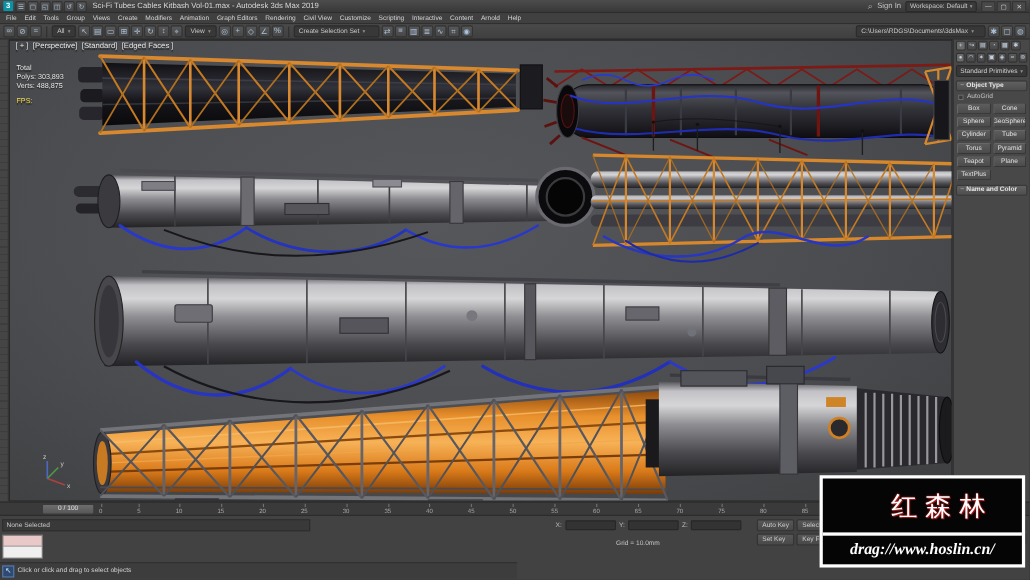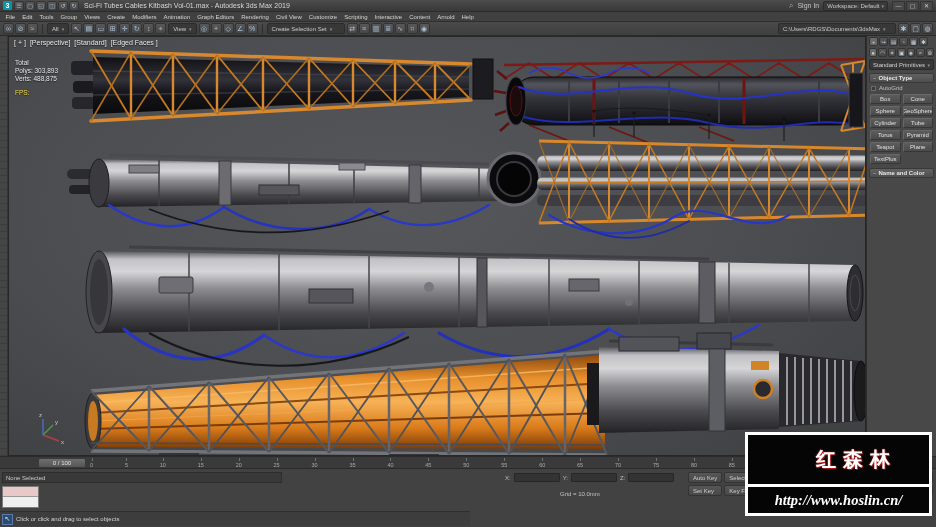--- a/index.html
+++ b/index.html
@@ -130,21 +130,21 @@
     background:#333; border:1px solid #272727; color:#ccc; display:flex; align-items:center; padding:0 2px; }
   .nav-cluster { position:absolute; right:3px; top:3px; display:grid;
     grid-template-columns:repeat(4,11px); grid-auto-rows:11px; gap:1px; }
   .nav-btn { background:linear-gradient(#585858,#474747); border:1px solid #333; border-radius:2px;
     color:#b9cbdd; font-size:6px; display:flex; align-items:center; justify-content:center; }
 
   
   .watermark { position:absolute; left:745px; top:432px; width:187px; height:84px;
     background:#050505; border:3px solid #ffffff; z-index:10; display:flex; flex-direction:column; }
   .wm-top { flex:1; display:flex; align-items:center; justify-content:center; }
-  .wm-top span { color:#ffffff; font-size:20px; font-weight:bold; letter-spacing:7px;
+  .wm-top span { color:#ffffff; font-size:24px; font-weight:normal; letter-spacing:7px;
     text-shadow:0 0 2px #e03030, 1px 1px 0 #901010; padding-left:7px;margin-left:29px; }
   .wm-bottom { height:29px; border-top:3px solid #ffffff; display:flex; align-items:center; justify-content:center; }
   .wm-bottom span { color:#ffffff; font-size:14.5px; font-style:italic; font-weight:bold;
     font-family:"Liberation Serif", serif; white-space:nowrap; }
 </style>
 </head>
 <body>
 
 <div class="titlebar">
   <span class="logo">3</span>
@@ -534,15 +534,15 @@
       <button class="nav-btn">◭</button>
       <button class="nav-btn">◻</button>
     </div>
 </div>
 
 <div class="watermark">
   <div class="wm-top">
       <span>红森林</span>
     </div>
   <div class="wm-bottom">
-      <span>http://www.hoslin.cn/</span>
+      <span>drag://www.hoslin.cn/</span>
     </div>
 </div>
 
 </body></html>

